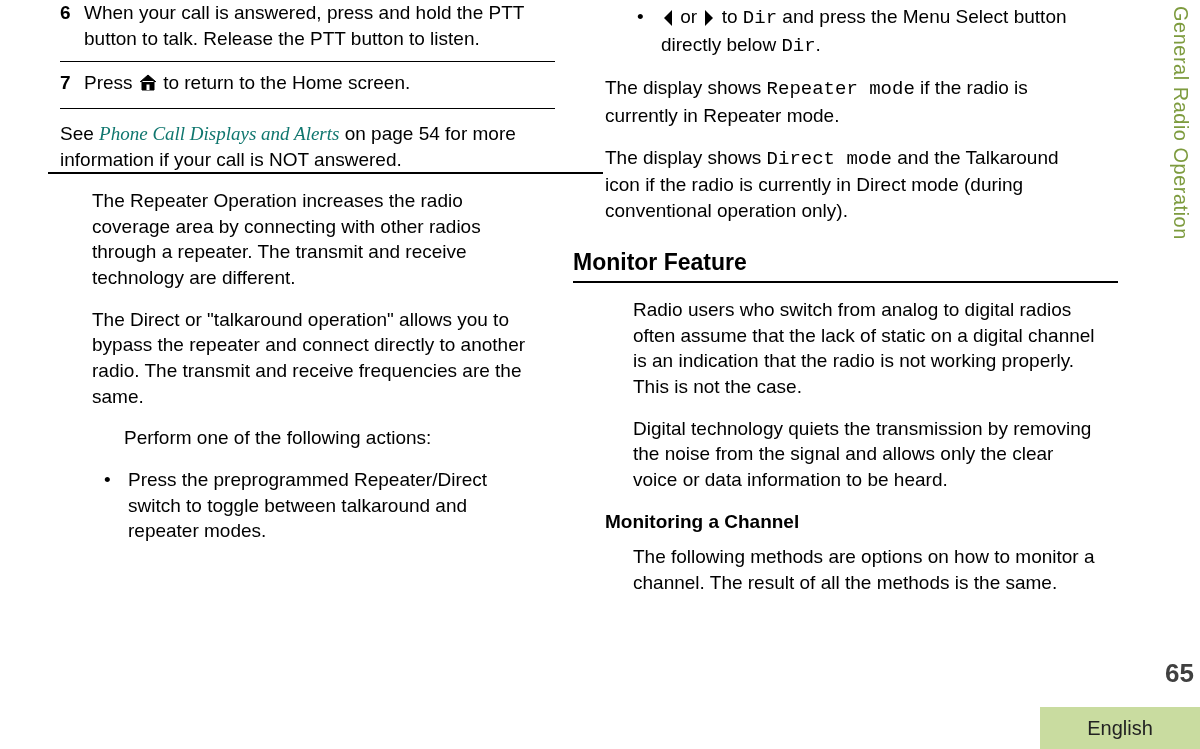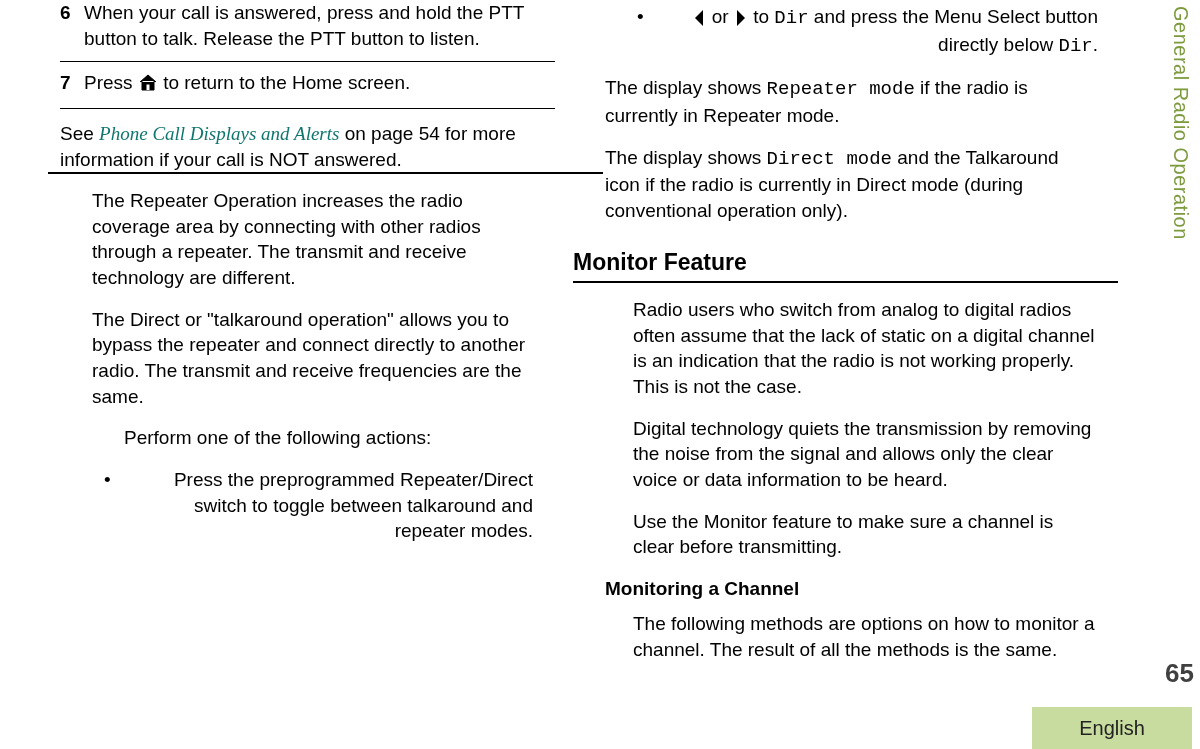--- a/index.html
+++ b/index.html
@@ -61,21 +61,21 @@
     .section-rule {
       border: none;
       border-top: 2.5px solid #000;
       width: 555px;
       margin-bottom: 14px;
     }
     .ind1 { margin-left: 44px; margin-bottom: 16px; }
     .ind2 { margin-left: 76px; margin-bottom: 16px; }
     .bullet-row { display: flex; margin-left: 56px; margin-bottom: 16px; }
     .bullet-dot { width: 24px; flex-shrink: 0; }
-    .bullet-text { flex: 1; text-align: right; }
+    .bullet-text { flex: 1; }
     .right .bullet-row { margin-left: 64px; margin-top: 4px; }
     .right .para { margin-left: 32px; margin-bottom: 16px; }
     .right .para2 { margin-left: 60px; margin-bottom: 16px; }
     .mono { font-family: "Courier New", Courier, monospace; font-size: 19px; }
     .icon-home {
       display: inline-block;
       vertical-align: -2px;
     }
     .icon-arrow {
       display: inline-flex;
@@ -103,21 +103,21 @@
     .page-num {
       position: absolute;
       right: 6px;
       bottom: 58px;
       color: #404040;
       font-size: 26px;
       font-weight: bold;
     }
     .lang-bar {
       position: absolute;
-      right: 8px;
+      right: 0;
       bottom: 0;
       width: 160px;
       height: 42px;
       background: #c9dca0;
       display: flex;
       align-items: center;
       justify-content: center;
       font-size: 20px;
       color: #222;
     }
@@ -197,21 +197,20 @@
 
     <p class="para">
       <span>The display shows </span><span class="mono">Direct mode</span><span> and the Talkaround icon if the radio is currently in Direct mode (during conventional operation only).</span>
     </p>
 
     <h2 class="section">Monitor Feature</h2>
     <hr class="section-rule right-rule">
 
     <p class="para2">Radio users who switch from analog to digital radios often assume that the lack of static on a digital channel is an indication that the radio is not working properly. This is not the case.</p>
     <p class="para2">Digital technology quiets the transmission by removing the noise from the signal and allows only the clear voice or data information to be heard.</p>
-    <p class="para2">Use the Monitor feature to make sure a channel is clear before transmitting.</p>
 
     <p class="subhead">Monitoring a Channel</p>
     <p class="para2">The following methods are options on how to monitor a channel. The result of all the methods is the same.</p>
   </div>
 </div>
 
 <div class="side-tab">
   <div class="side-label">General Radio Operation</div>
 </div>
 <div class="page-num">65</div>

